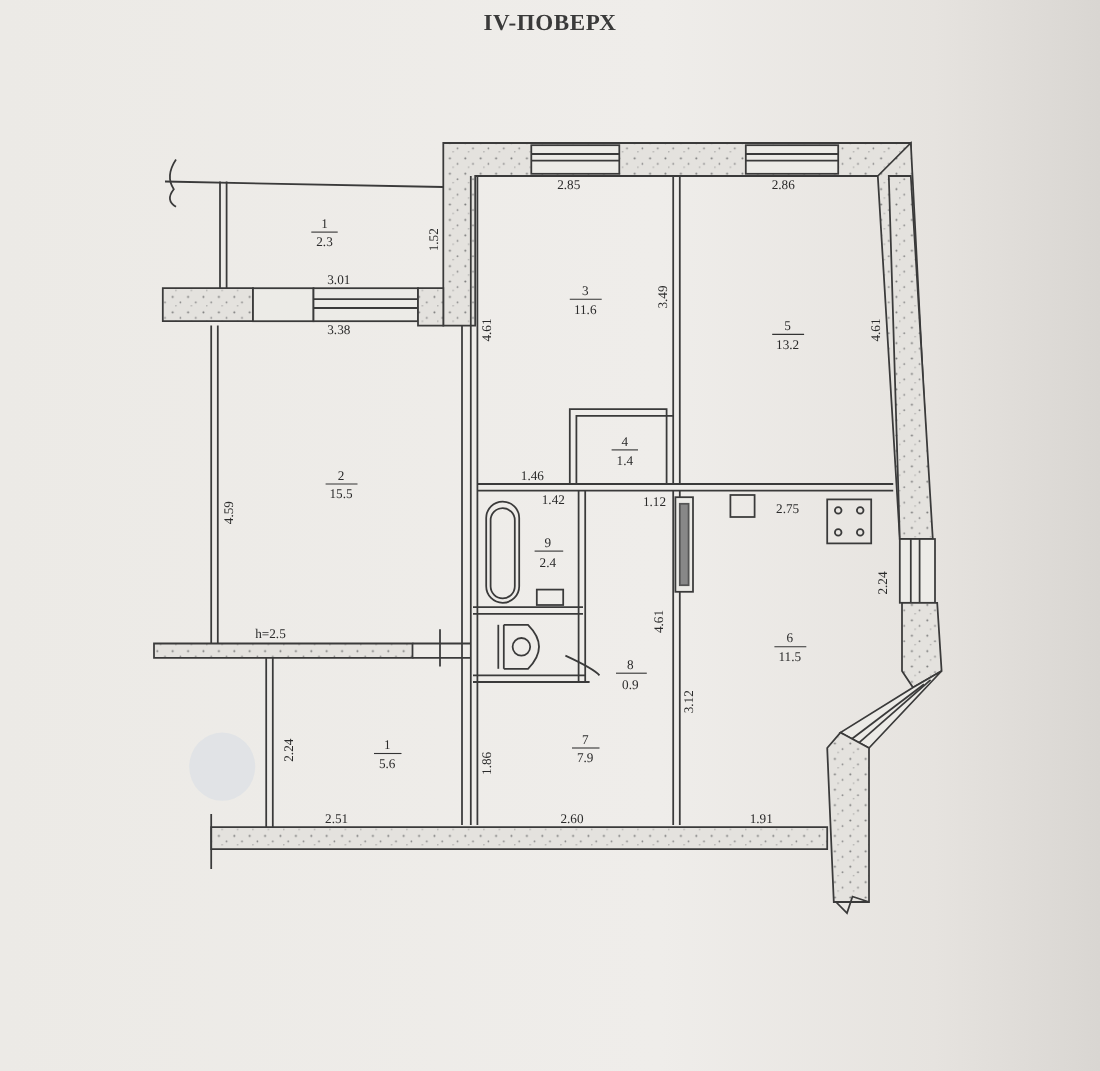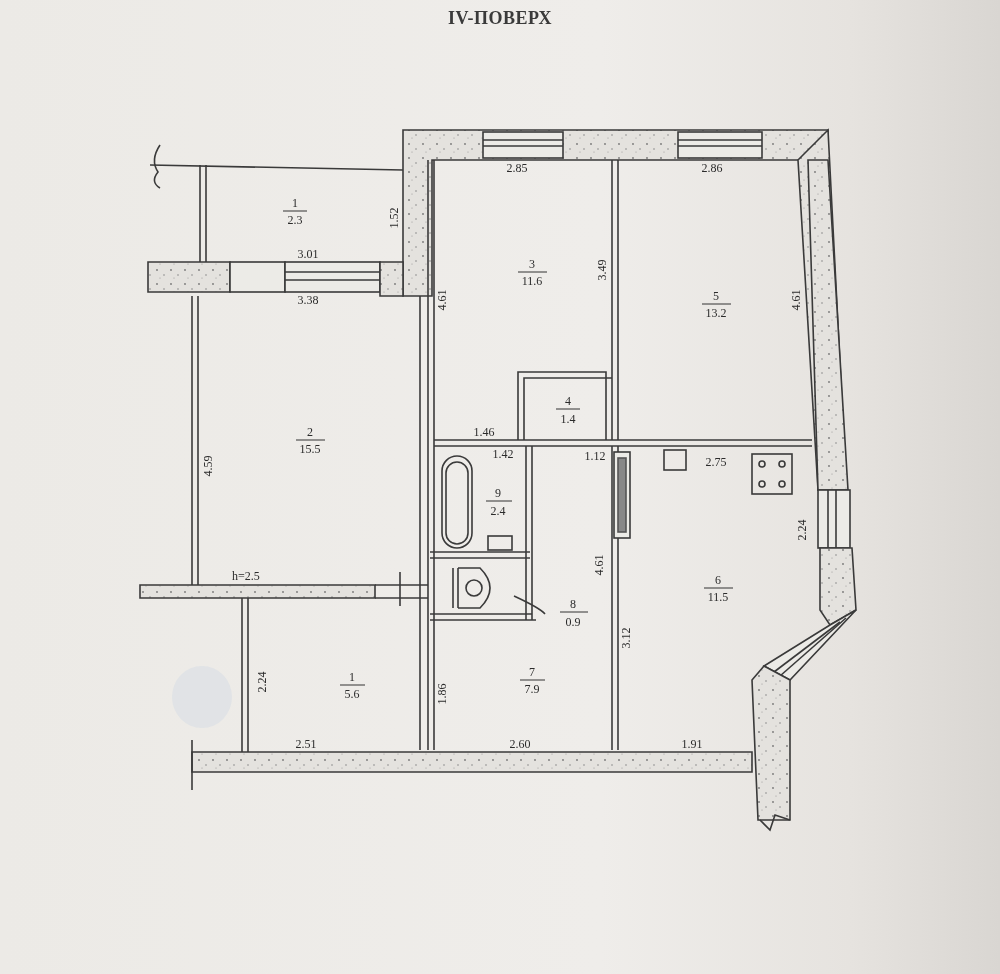--- a/index.html
+++ b/index.html
@@ -8,21 +8,21 @@
     background: #e9e7e3;
     font-family: "Liberation Serif", "DejaVu Serif", serif;
     position: relative;
   }
   .page {
     position: absolute; left: 0; top: 0; width: 1000px; height: 974px;
     background: linear-gradient(90deg, #eceae6 0%, #efedea 60%, #e6e3df 85%, #d9d6d2 100%);
   }
   .title {
     position: absolute; left: 0; width: 1000px; top: 8px; text-align: center;
-    font-size: 18px; letter-spacing: 0.5px; color: #3a3a3a; font-weight: bold;
+    font-size: 21px; letter-spacing: 0.5px; color: #3a3a3a; font-weight: bold;
   }
   svg { position: absolute; left: 0; top: 0; }
   .lbl { font-family: "Liberation Serif", "DejaVu Serif", serif; fill: #2b2b2b; font-size: 12px; }
   .smudge {
     position: absolute; left: 172px; top: 666px; width: 60px; height: 62px;
     border-radius: 50%; background: #dfe2e6; opacity: 0.9;
   }
 </style>
 </head>
 <body>

